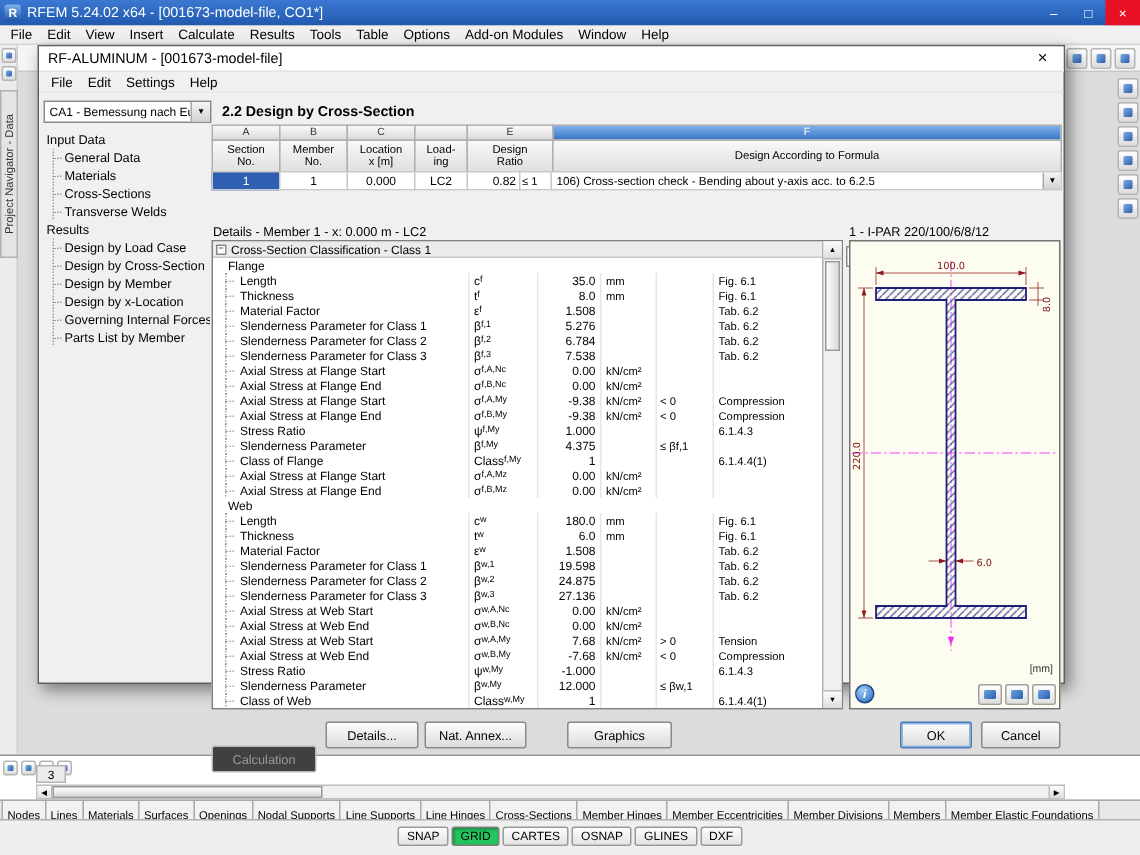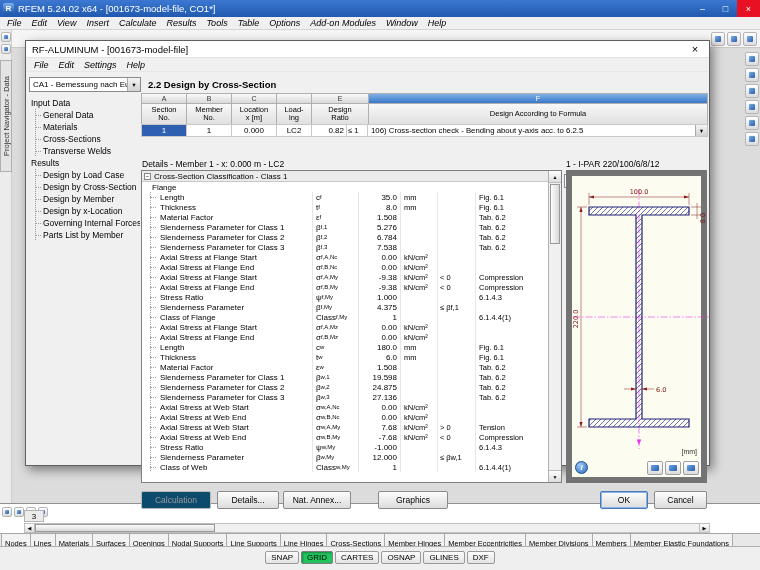--- a/index.html
+++ b/index.html
@@ -12,21 +12,21 @@
     gap:4px; padding-left:3px; font-size:9.5px; z-index:1; }
   .app-icon { width:11px; height:11px; border-radius:2px; background:linear-gradient(#7db0f0,#1d56a8);
     color:#fff; font-size:8px; font-weight:bold; display:flex; align-items:center; justify-content:center; }
   .title-text { white-space:nowrap; overflow:hidden; }
   .win-controls { margin-left:auto; display:flex; height:100%; }
   .win-btn { width:23px; height:100%; display:flex; align-items:center; justify-content:center; font-size:9px; }
   .win-close { background:#e81123; }
 
   .menubar { position:absolute; left:0; top:17px; width:760px; height:13px; background:#f0f0f0;
     border-bottom:1px solid #d4d4d4; display:flex; align-items:center; font-size:9px; padding-left:2px; z-index:1; }
-  .menu-item { padding:0 5px; white-space:nowrap;font-style:italic; }
+  .menu-item { padding:0 5px; white-space:nowrap; }
 
   .toolbar-strip { position:absolute; left:0; top:30px; width:760px; height:18px; background:#f5f5f5;
     border-bottom:1px solid #c9c9c9; z-index:1; }
   #top-right-tools { position:absolute; right:3px; top:2px; display:flex; gap:2px; }
   .tool-ico { width:14px; height:14px; border:1px solid #b5b5b5; border-radius:2px;
     background:linear-gradient(#ffffff,#dcdcdc); position:relative; display:inline-block; }
   .tool-ico::after { content:''; position:absolute; inset:3px; border-radius:1px;
     background:linear-gradient(135deg,#7cabe2,#2b5fae); }
   .tool-ico.small { width:10px; height:10px; }
   .tool-ico.small::after { inset:2px; }
@@ -58,21 +58,21 @@
     white-space:nowrap; height:11px; line-height:8px; }
 
   .statusbar { position:absolute; left:0; top:546px; width:760px; height:24px; background:#efefef;
     border-top:1px solid #b0b0b0; display:flex; justify-content:center; align-items:flex-start;
     padding-top:4px; gap:2px; z-index:1; }
   .sbtn { font-size:8px; padding:1px 5px; border:1px solid #9a9a9a; border-radius:2px;
     background:linear-gradient(#fcfcfc,#e4e4e4); }
   .sbtn.pressed { background:#22c55e; border-color:#7f7f7f; box-shadow:inset 1px 1px 2px rgba(0,0,0,.3); }
 
   
-  .dialog { position:absolute; left:25px; top:40px; width:685px; height:426px; background:#f0f0f0;
+  .dialog { position:absolute; left:25px; top:30px; width:685px; height:426px; background:#f0f0f0;
     border:1px solid #5f5f5f; box-shadow:3px 4px 10px rgba(0,0,0,.45); z-index:10; font-size:9px; }
   .dlg-title { height:17px; background:#fff; display:flex; align-items:center; padding-left:6px;
     font-size:9.5px; border-bottom:1px solid #e2e2e2; }
   .dlg-close { margin-left:auto; width:28px; height:100%; display:flex; align-items:center;
     justify-content:center; font-size:11px; }
   .dlg-menu { height:14px; display:flex; align-items:center; padding-left:3px; font-size:9px;
     border-bottom:1px solid #e6e6e6; }
 
   .case-combo { position:absolute; left:3px; top:36px; width:112px; height:15px; background:#fff;
     border:1px solid #8a8a8a; display:flex; align-items:center; font-size:8px; padding-left:3px; }
@@ -150,33 +150,33 @@
     flex-direction:column; flex:none; }
   .varrow { height:12px; font-size:5px; display:flex; align-items:center; justify-content:center;
     background:linear-gradient(#fdfdfd,#ddd); border-bottom:1px solid #bbb; }
   .varrow.bottom { border-bottom:none; border-top:1px solid #bbb; }
   .vthumb { height:60px; margin:1px; background:linear-gradient(90deg,#fdfdfd,#d8d8d8); border:1px solid #9a9a9a; }
   .vtrack { flex:1; }
 
   .graphic-title { position:absolute; left:540px; top:118px; width:141px; font-size:8.5px;
     white-space:nowrap; overflow:hidden; }
   .graphic-box { position:absolute; left:540px; top:129px; width:141px; height:313px;
-    background:#fdfcf0; border:6px solid #737373;padding-left:35px; }
+    background:#fdfcf0; border:1px solid #737373;padding-left:35px; }
   .xsec-svg { position:absolute; left:1px; top:1px; }
   .mm-label { position:absolute; right:4px; bottom:22px; font-size:7px; color:#333; }
   .info-btn { position:absolute; left:3px; bottom:3px; width:13px; height:13px; border-radius:50%;
     background:radial-gradient(circle at 35% 30%, #9ec9f5, #2a6cc0); color:#fff; font-size:8px;
     font-style:italic; font-weight:bold; display:flex; align-items:center; justify-content:center;
     border:1px solid #1a4a8a; }
   .gfx-tools { position:absolute; right:2px; bottom:2px; display:flex; gap:2px; }
 
   .dbtn { position:absolute; top:450px; height:18px; border:1px solid #8a8a8a; border-radius:2px;
     background:linear-gradient(#fdfdfd,#dcdcdc); font-size:8.5px; display:flex; align-items:center;
     justify-content:center; }
-  .dbtn.disabled { color:#9a9a9a; background:#0c4a6e; border-color:#b9b9b9; }
+  .dbtn.disabled { color:#9a9a9a; background:#404040; border-color:#b9b9b9;margin-top:16px; }
   #btn-calculation { left:115px; width:70px; }
   #btn-details { left:191px; width:62px; }
   #btn-natannex { left:257px; width:68px; }
   #btn-graphics { left:352px; width:70px; }
   #btn-ok { left:574px; width:48px; border-color:#4a78b8; box-shadow:inset 0 0 0 1px #8db4e2; }
   #btn-cancel { left:628px; width:53px; }
 
   .dim { stroke:#8b1a1a; stroke-width:0.5; }
   .dimtxt { font-size:6.5px; fill:#7a1010; font-family:"DejaVu Sans", sans-serif; }
   .cl { stroke:#f030f0; stroke-width:0.6; stroke-dasharray:7 2 1.5 2; }
@@ -495,20 +495,23 @@
           <div class="dcell c-cmp"></div>
           <div class="dcell c-ref"></div>
         </div>
         <div class="drow">
           <div class="dcell c-desc">Axial Stress at Flange End</div>
           <div class="dcell c-sym">σ<sub>f,B,Mz</sub></div>
           <div class="dcell c-val">0.00</div>
           <div class="dcell c-unit">kN/cm²</div>
           <div class="dcell c-cmp"></div>
           <div class="dcell c-ref"></div>
+        </div>
+        <div class="drow grow">
+          <span>Web</span>
         </div>
         <div class="drow">
           <div class="dcell c-desc">Length</div>
           <div class="dcell c-sym">c<sub>w</sub></div>
           <div class="dcell c-val">180.0</div>
           <div class="dcell c-unit">mm</div>
           <div class="dcell c-cmp"></div>
           <div class="dcell c-ref">Fig. 6.1</div>
         </div>
         <div class="drow">

